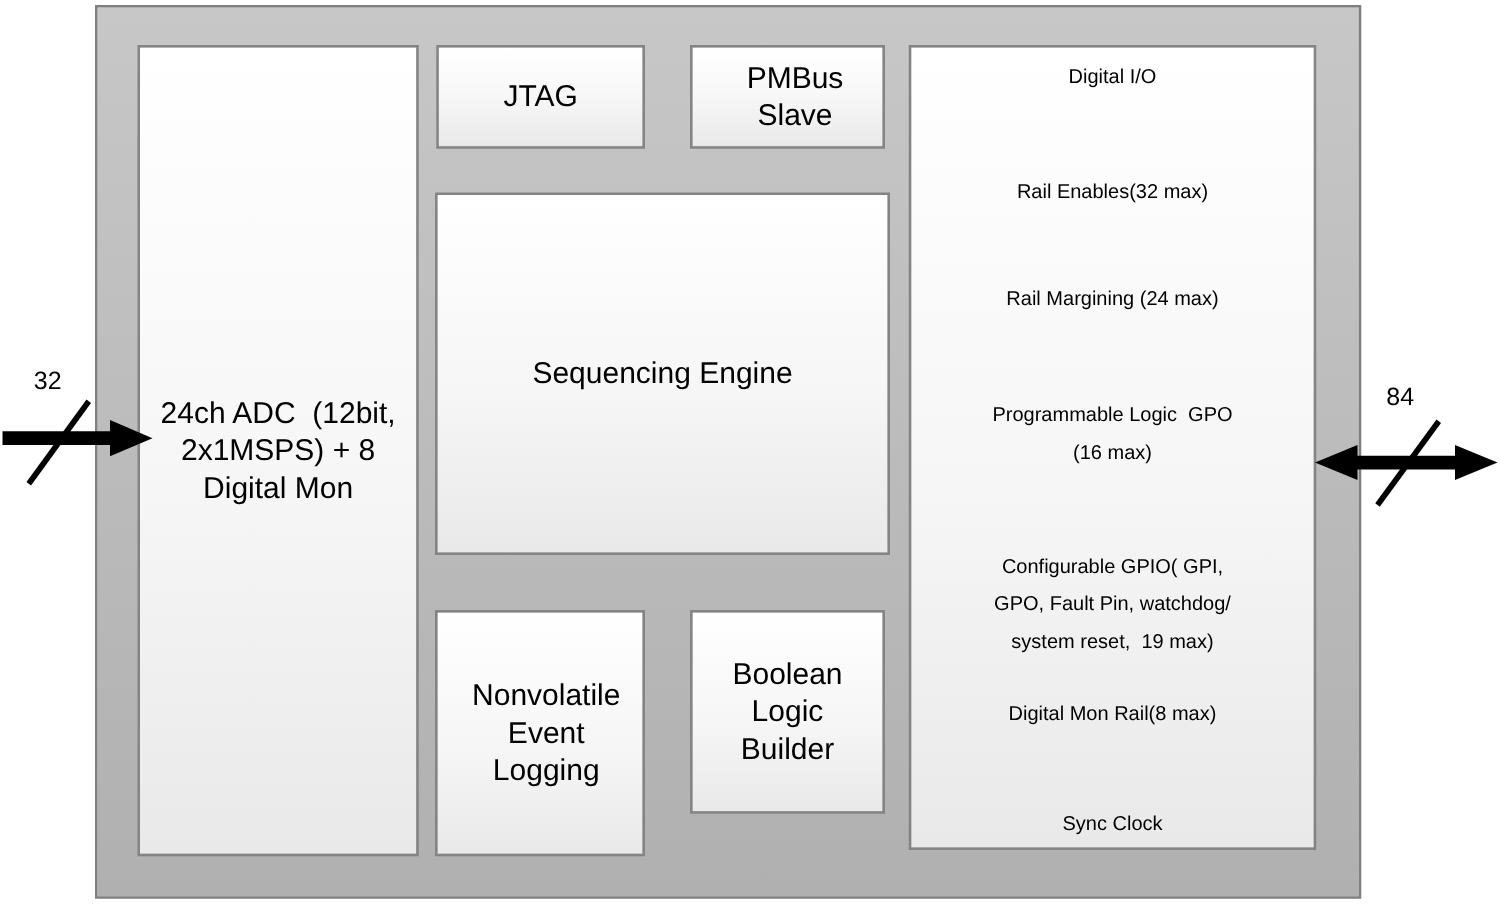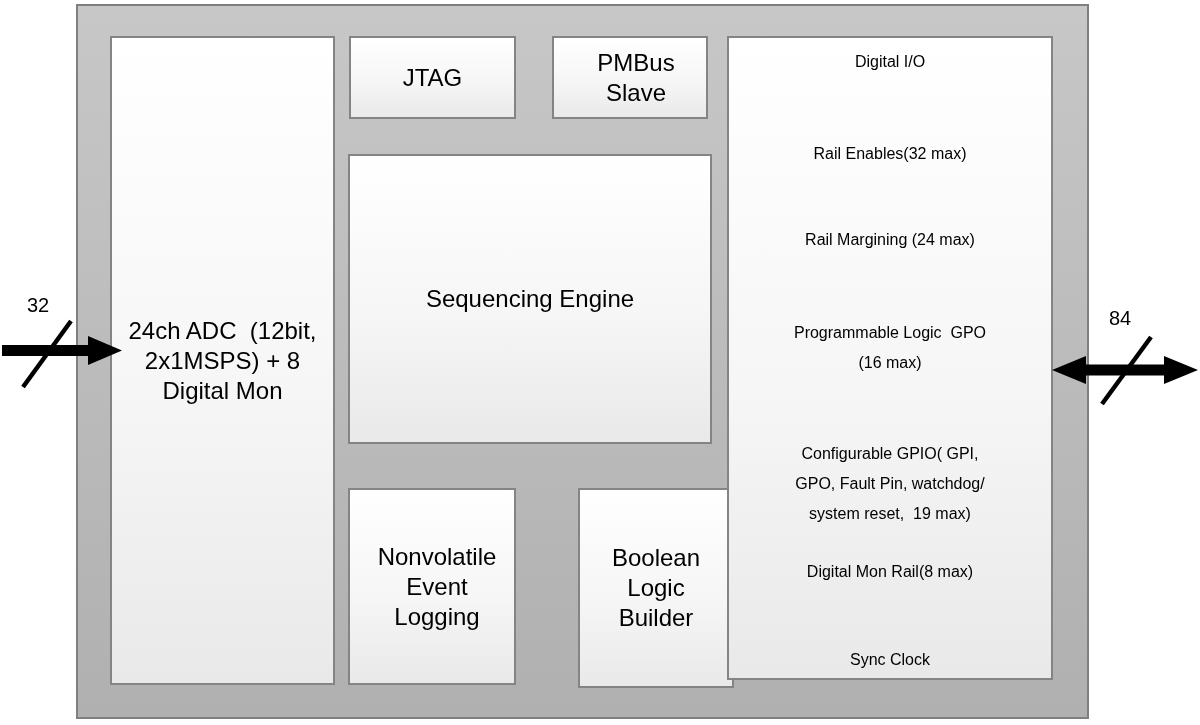--- a/index.html
+++ b/index.html
@@ -20,21 +20,21 @@
     background:linear-gradient(180deg,#ffffff 0%,#f6f6f6 55%,#e9e9e9 100%);
     border:2px solid var(--block-border);
     display:flex;align-items:center;justify-content:center;
     font-size:24px;line-height:30px;text-align:center;white-space:pre-wrap;
   }
   .b-adc{left:110px;top:36px;width:225px;height:649px;}
   .b-jtag{left:349px;top:36px;width:167px;height:83px;}
   .b-pmbus{left:552px;top:36px;width:156px;height:83px;padding-left:12px;}
   .b-seq{left:348px;top:154px;width:364px;height:290px;}
   .b-nv{left:348px;top:488px;width:168px;height:197px;padding-left:10px;}
-  .b-bool{left:578px;top:488px;width:156px;height:200px;}
+  .b-bool{left:552px;top:488px;width:156px;height:163px;}
   .b-dio{left:727px;top:36px;width:326px;height:644px;display:block;}
   .dio-line{
     position:absolute;left:0;right:0;text-align:center;
     font-size:16px;line-height:30px;white-space:pre-wrap;
   }
   .bus-label{
     position:absolute;font-size:20px;line-height:32px;color:var(--text);
   }
   .lbl-32{left:27px;top:289px;}
   .lbl-84{left:1109px;top:302px;}

